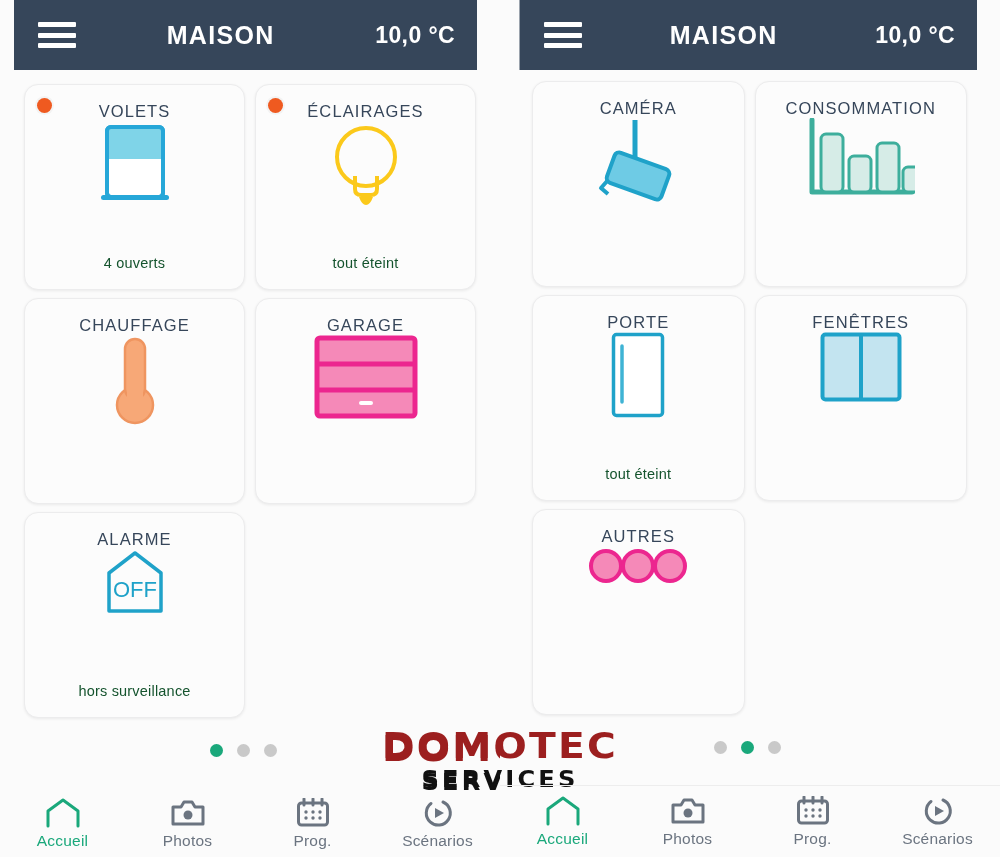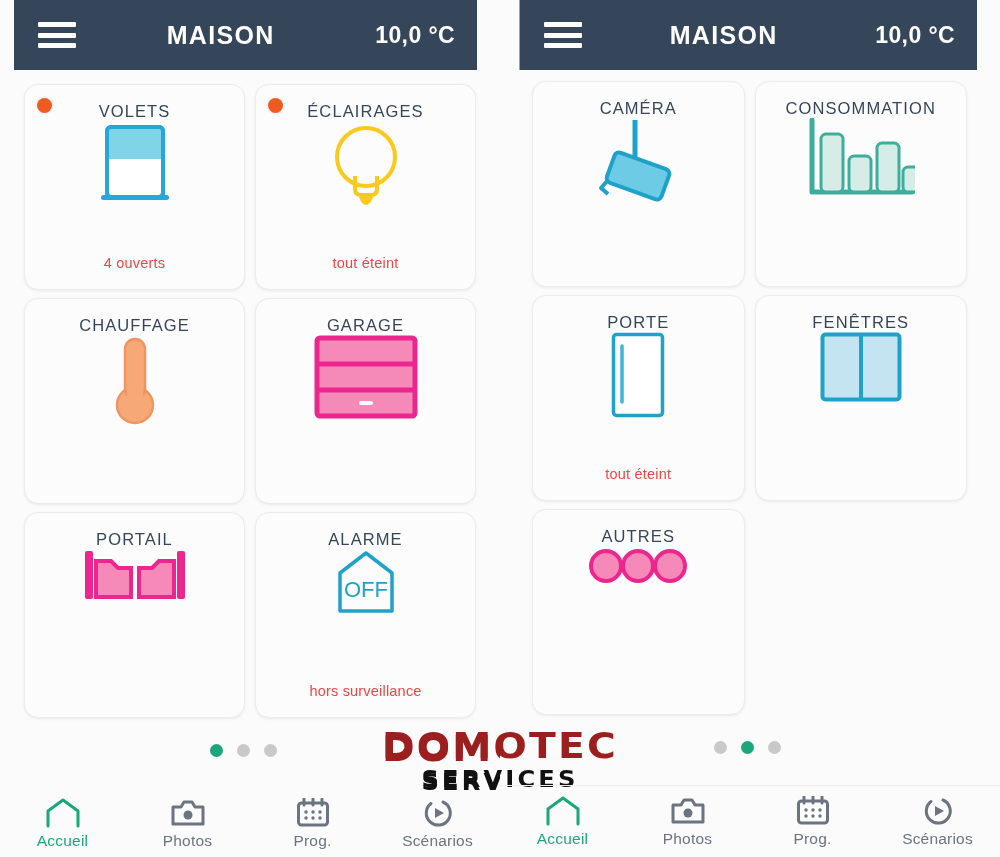--- a/index.html
+++ b/index.html
@@ -85,21 +85,21 @@
     text-align: center;
   }
   .tile-icon {
     flex: 1 1 auto;
     display: flex;
     justify-content: center;
     width: 100%;
   }
   .tile-status {
     font-size: 14.5px;
-    color: #ef4444;
+    color: #14532d;
     margin-bottom: 18px;
     letter-spacing: .2px;
   }
   .tile.no-status .tile-icon { padding-bottom: 24px; }
   .status-dot {
     position: absolute;
     top: 13px; left: 12px;
     width: 15px; height: 15px;
     border-radius: 50%;
     background: #ef5a20;
@@ -237,31 +237,20 @@
         <div class="tile-icon">
           <svg width="104" height="84" viewBox="0 0 104 84">
             <rect x="3" y="3" width="98" height="78" rx="3" fill="#f589b8" stroke="#ec268f" stroke-width="5"></rect>
             <line x1="4" y1="29" x2="100" y2="29" stroke="#ec268f" stroke-width="5"></line>
             <line x1="4" y1="55" x2="100" y2="55" stroke="#ec268f" stroke-width="5"></line>
             <rect x="45" y="66" width="14" height="4" rx="2" fill="#ffffff"></rect>
           </svg>
         </div>
       </div>
 
-      <div class="tile no-status">
-        <div class="tile-title">PORTAIL</div>
-        <div class="tile-icon">
-          <svg width="100" height="52" viewBox="0 0 100 52">
-            <rect x="0" y="2" width="8" height="48" rx="2" fill="#ec268f"></rect>
-            <rect x="92" y="2" width="8" height="48" rx="2" fill="#ec268f"></rect>
-            <path d="M11 12 L26 12 L33 19 L46 19 L46 48 L11 48 Z" fill="#f589b8" stroke="#ec268f" stroke-width="4"></path>
-            <path d="M89 12 L74 12 L67 19 L54 19 L54 48 L89 48 Z" fill="#f589b8" stroke="#ec268f" stroke-width="4"></path>
-          </svg>
-        </div>
-      </div>
 
       <div class="tile">
         <div class="tile-title">ALARME</div>
         <div class="tile-icon">
           <svg width="60" height="66" viewBox="0 0 60 66">
             <path d="M4 24 L30 4 L56 24 L56 62 L4 62 Z" fill="none" stroke="#1fa2c9" stroke-width="3.5" stroke-linejoin="round"></path>
             <text x="30" y="48" text-anchor="middle" font-family="'Liberation Sans',sans-serif" font-size="22" fill="#1fa2c9">OFF</text>
           </svg>
         </div>
         <div class="tile-status">hors surveillance</div>

